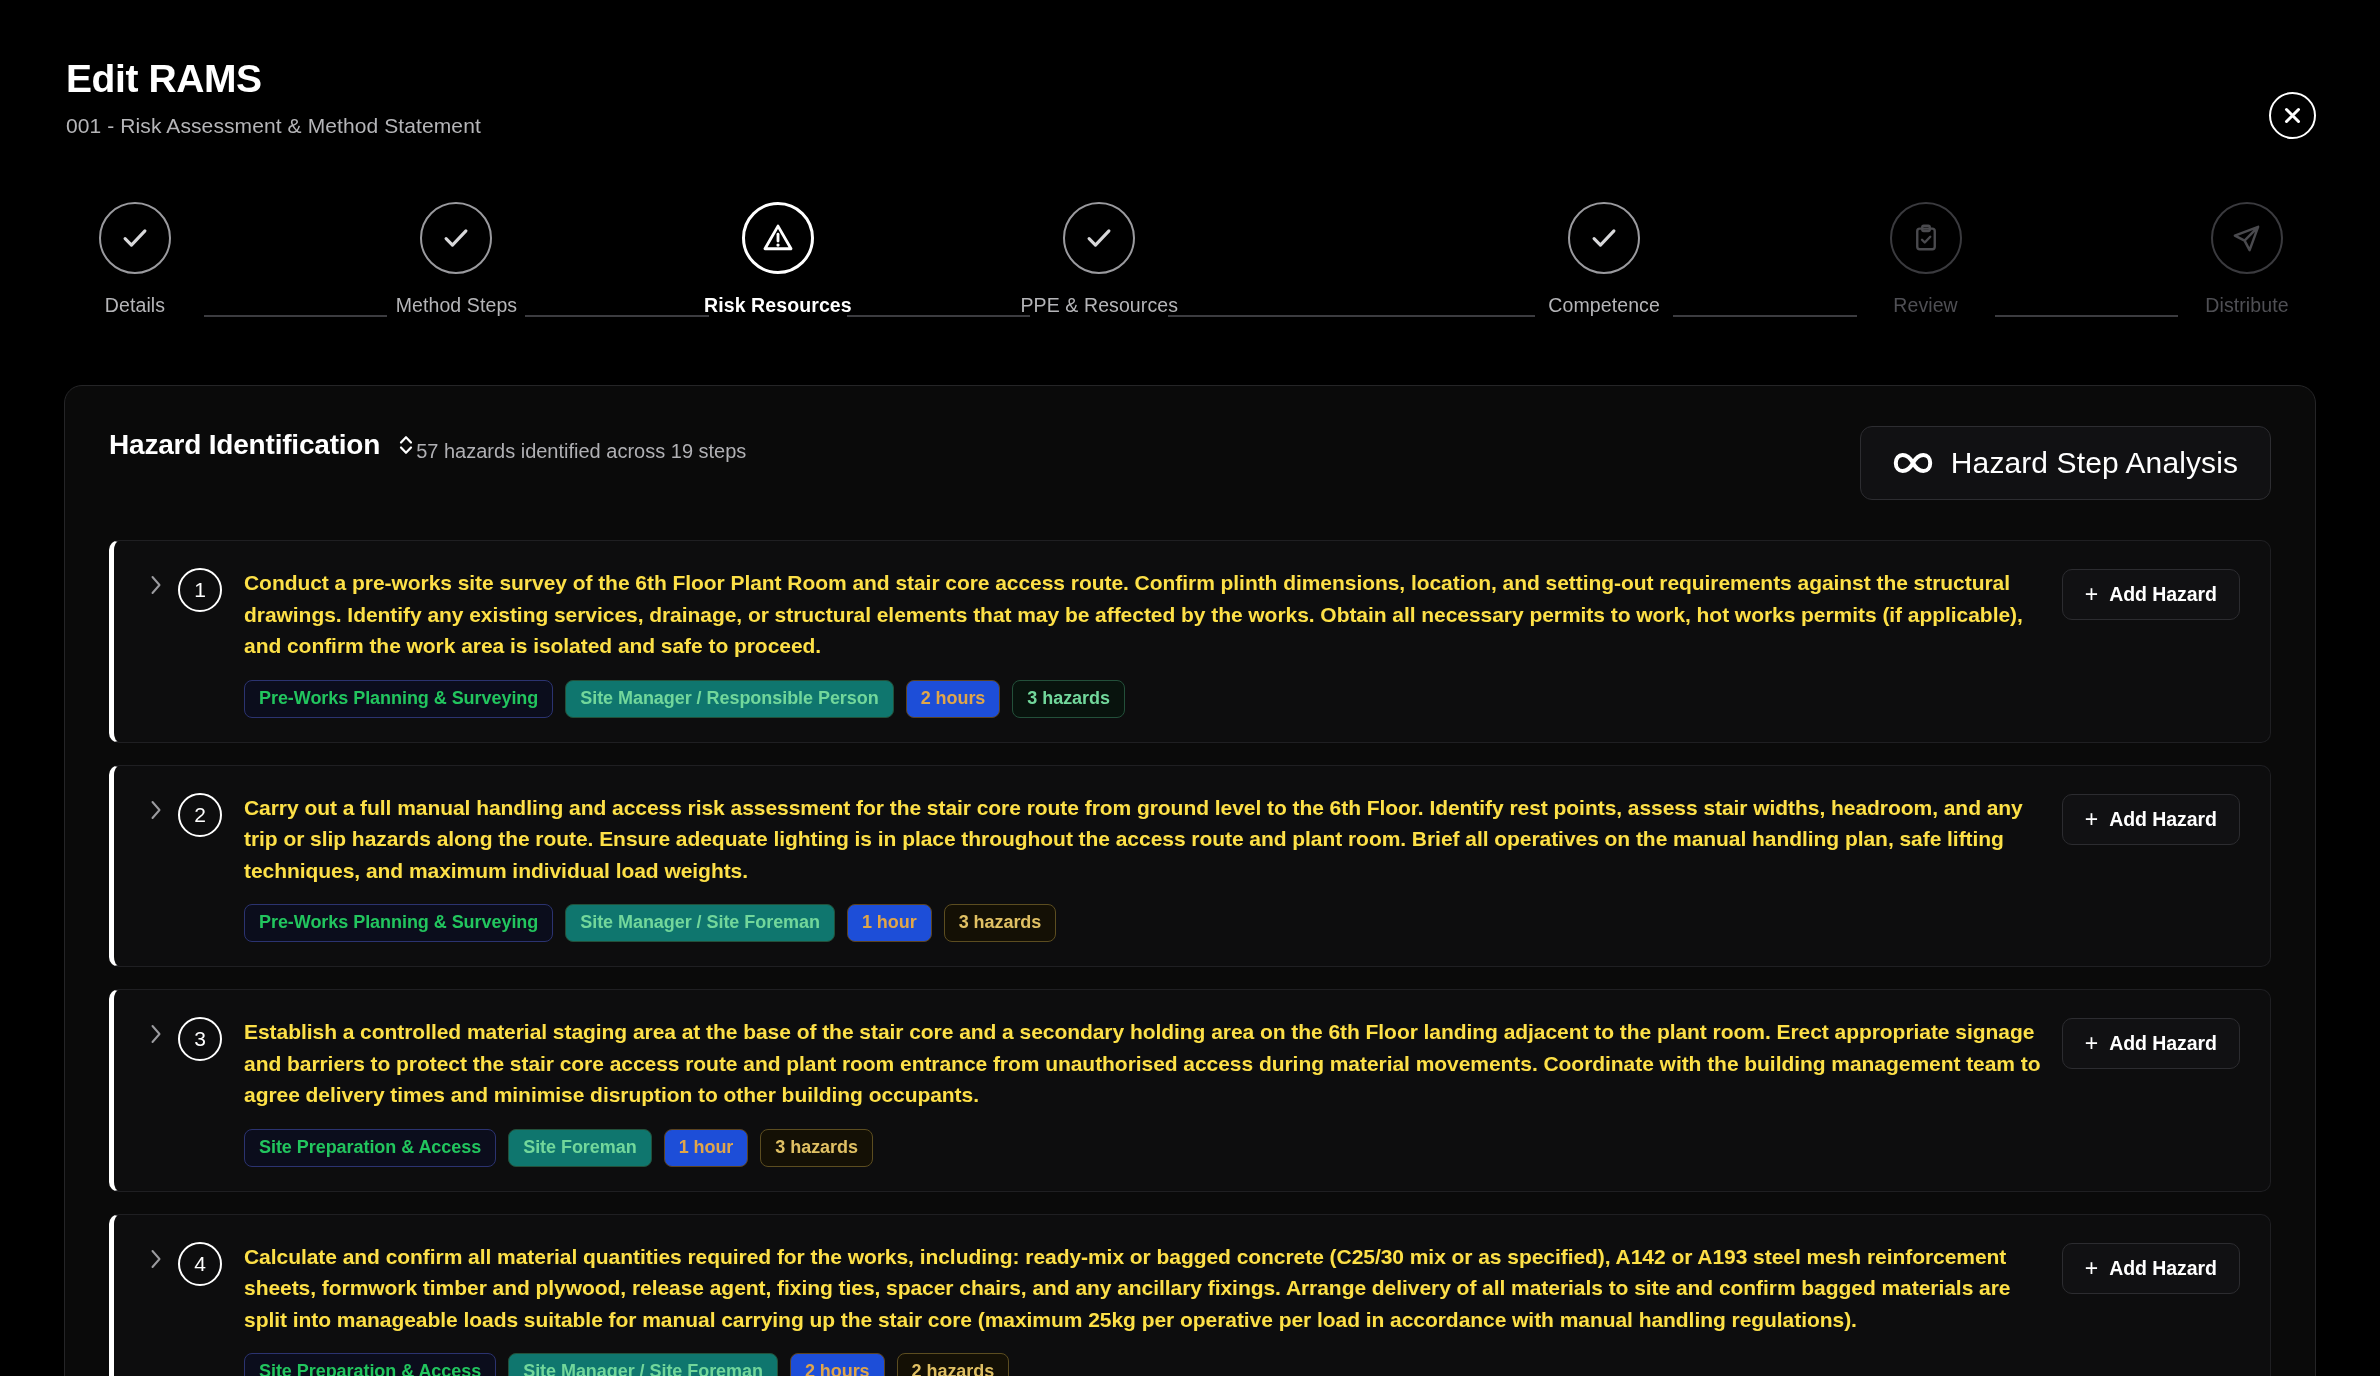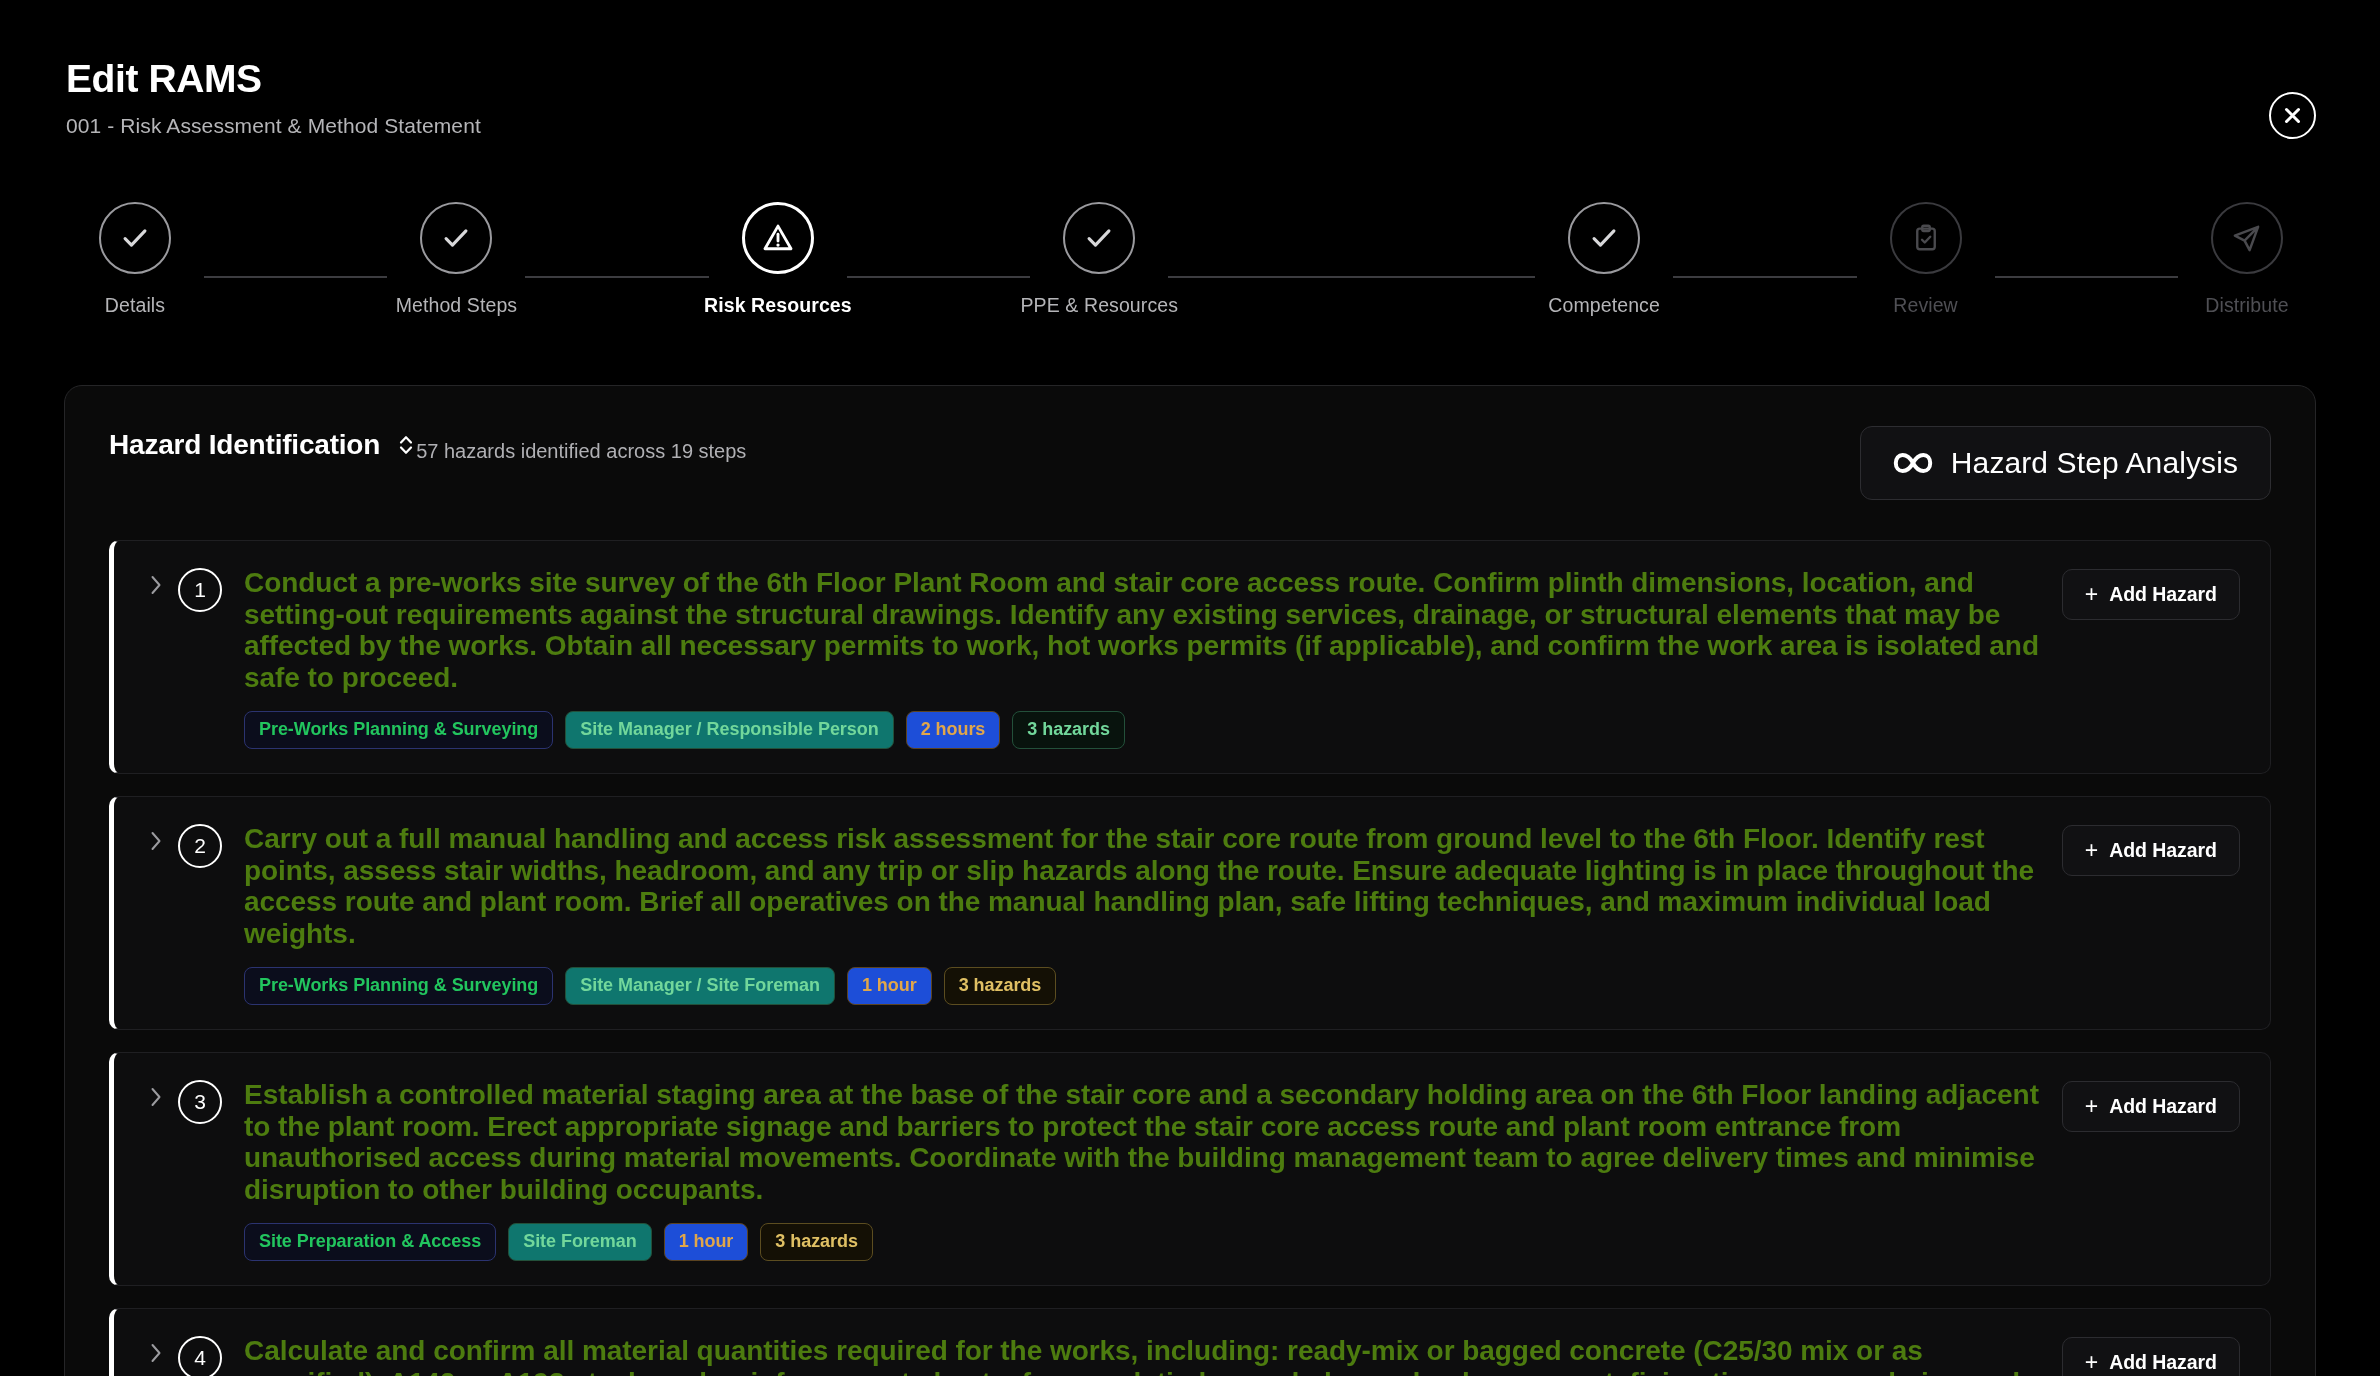--- a/index.html
+++ b/index.html
@@ -28,21 +28,21 @@
     width: 47px; height: 47px; border-radius: 50%;
     border: 2.6px solid #ffffff; background: transparent;
     display: flex; align-items: center; justify-content: center;
     cursor: pointer;
   }
   .close-btn svg { display: block; }
 
   
   .stepper {
     position: absolute; left: 66px; top: 202px; width: 2250px;
-    display: flex; align-items: center;
+    display: flex; align-items: flex-end;
   }
   .step { width: 138px; display: flex; flex-direction: column; align-items: center; flex: 0 0 auto; }
   .step-circle {
     width: 72px; height: 72px; border-radius: 50%;
     border: 2.5px solid #9a9a9e; background: transparent;
     display: flex; align-items: center; justify-content: center;
   }
   .step.active .step-circle { border-color: #ffffff; border-width: 3px; }
   .step.pending .step-circle { border-color: #3a3a3e; }
   .step-label {
@@ -93,21 +93,21 @@
     display: flex; align-items: center; justify-content: center; cursor: pointer;
   }
   .num {
     flex: 0 0 auto; width: 44px; height: 44px; border-radius: 50%;
     border: 2px solid #ffffff; color: #ffffff;
     display: flex; align-items: center; justify-content: center;
     font-size: 21px; font-weight: 500; margin-left: 6px; margin-top: 1px;
   }
   .card-body { flex: 1 1 auto; margin-left: 22px; padding-right: 18px; }
   .card-text {
-    font-size: 28px; line-height: 31.5px; color: #4d7c0f; font-weight: 700;
+    font-size: 21px; line-height: 31.5px; color: #fde047; font-weight: 700;
     letter-spacing: -0.05px;
   }
   .badges { margin-top: 18px; display: flex; flex-wrap: wrap; gap: 12px; }
   .badge {
     border-radius: 8px; padding: 7px 14px 8px 14px;
     font-size: 18px; font-weight: 700; letter-spacing: -0.05px;
     white-space: nowrap; border: 1px solid transparent;
   }
   .badge.cat   { color: #22c55e; border-color: #2b3370; background: #0b0d1c; }
   .badge.role  { color: #72d79b; border-color: #23503a; background: #0f766e; }

